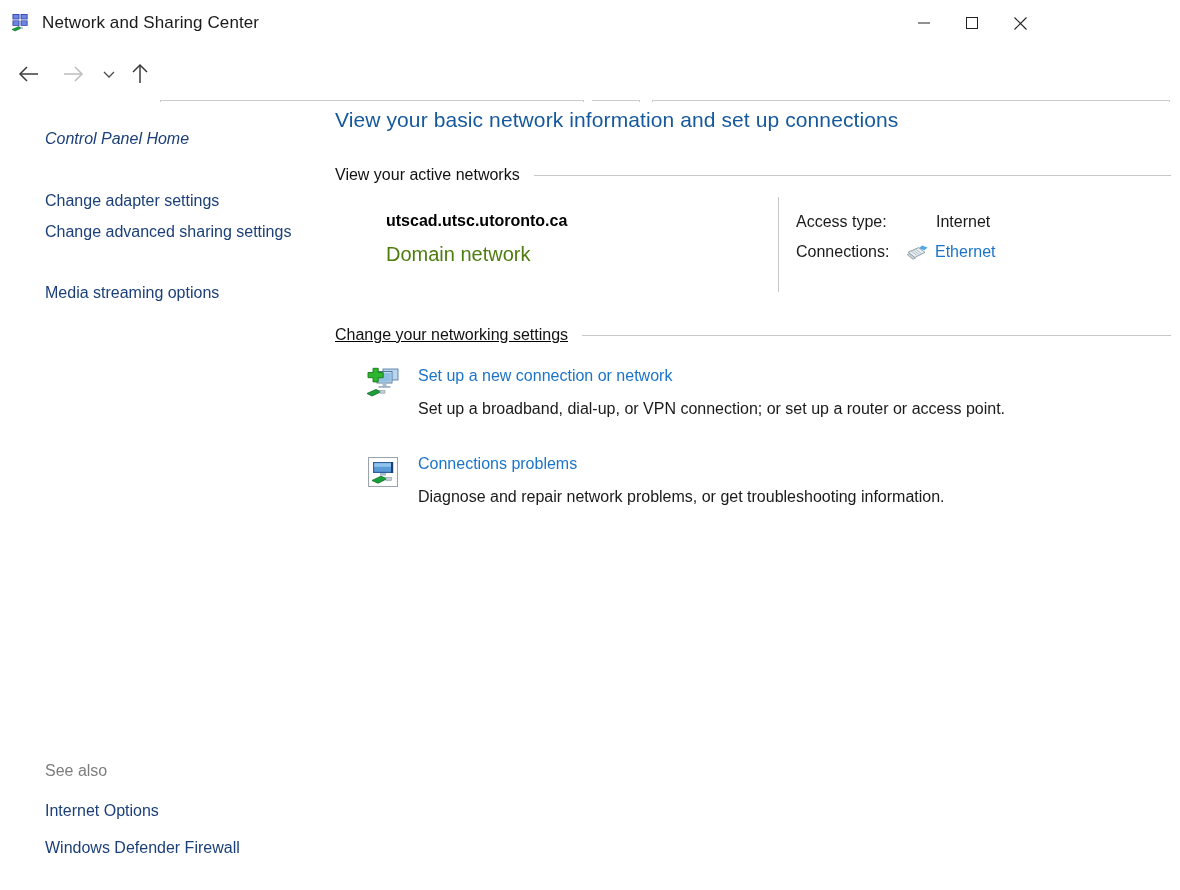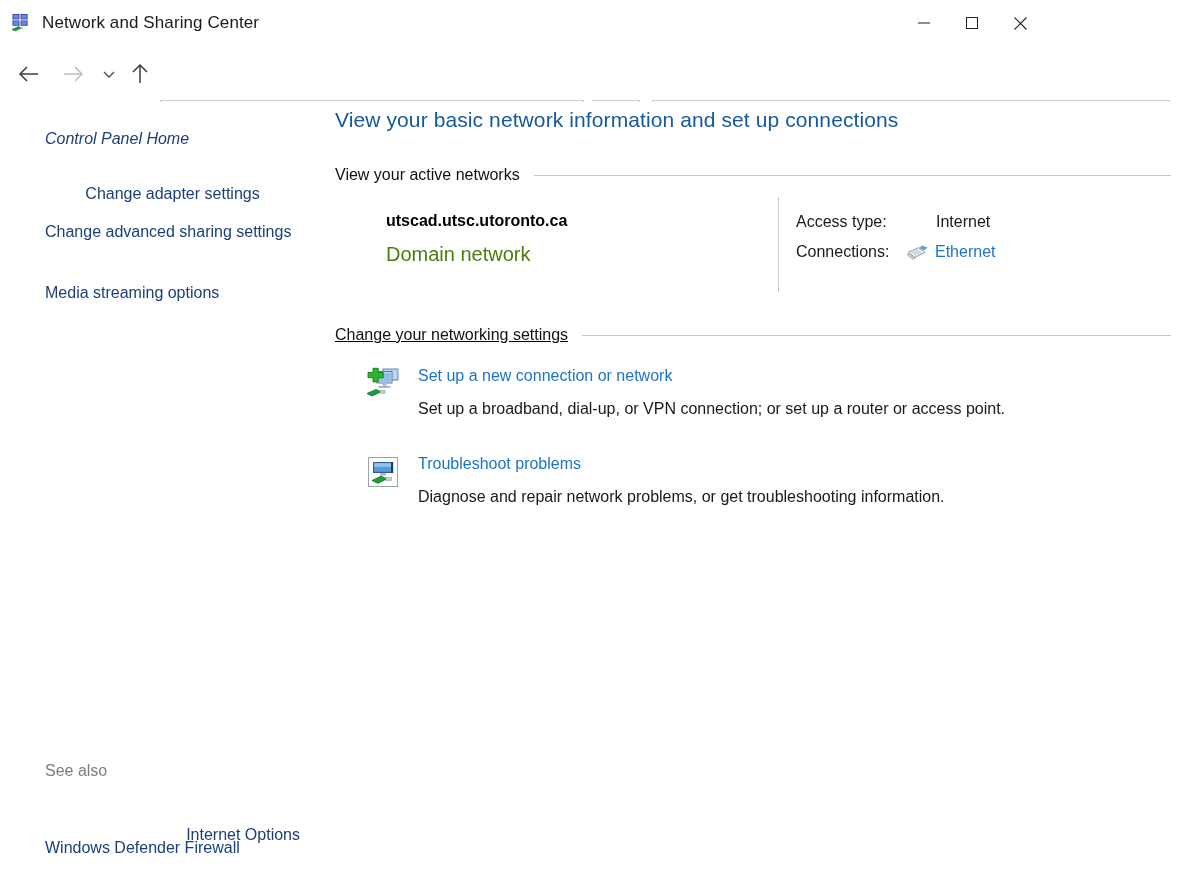--- a/index.html
+++ b/index.html
@@ -201,31 +201,31 @@
   .side-link {
     position: absolute;
     left: 45px;
     font-size: 16px;
     color: #1b3f78;
     line-height: 21px;
     width: 255px;
     cursor: default;
   }
   .side-link.l0 { top: 26px; font-style: italic; }
-  .side-link.l1 { top: 81px; text-align: center; }
+  .side-link.l1 { top: 88px; }
   .side-link.l2 { top: 119px; }
   .side-link.l3 { top: 180px; }
 
   .seealso-title {
     position: absolute;
     left: 45px; top: 660px;
     font-size: 16px;
     color: #7d7d7d;
   }
-  .side-link.s0 { top: 722px; text-align: right; }
+  .side-link.s0 { top: 698px; }
   .side-link.s1 { top: 735px; }
 
   
   .main {
     position: absolute;
     left: 322px; top: 0;
     width: 858px;
     height: 788px;
     background: #ffffff;
   }
@@ -537,18 +537,18 @@
           <rect x="5.5" y="5.5" width="25" height="25" fill="#ffffff"></rect>
           <rect x="8" y="8" width="20" height="11" fill="#2f5f9e"></rect>
           <rect x="9.2" y="9.2" width="17.6" height="8.6" fill="#5b9ad8"></rect>
           <rect x="9.2" y="9.2" width="17.6" height="3.6" fill="#8fc4ec"></rect>
           <rect x="26" y="8" width="2.2" height="11" fill="#1c3f6e"></rect>
           <rect x="15" y="19" width="6" height="2.6" fill="#a9bccd"></rect>
           <path d="M7 26.5 L16 22.2 L22 24.8 L13 29.2z" fill="#19a03a" stroke="#0c6b25" stroke-width="0.8"></path>
           <rect x="21" y="23.6" width="5.5" height="2.8" fill="#c3ced6" stroke="#8a99a3" stroke-width="0.6"></rect>
         </svg>
       </span>
-      <div class="task-link">Troubleshoot problems</div>
+      <div class="task-link">Connections problems</div>
       <div class="task-desc">Diagnose and repair network problems, or get troubleshooting information.</div>
     </div>
 
   </div>
 </div>
 
 </body></html>

